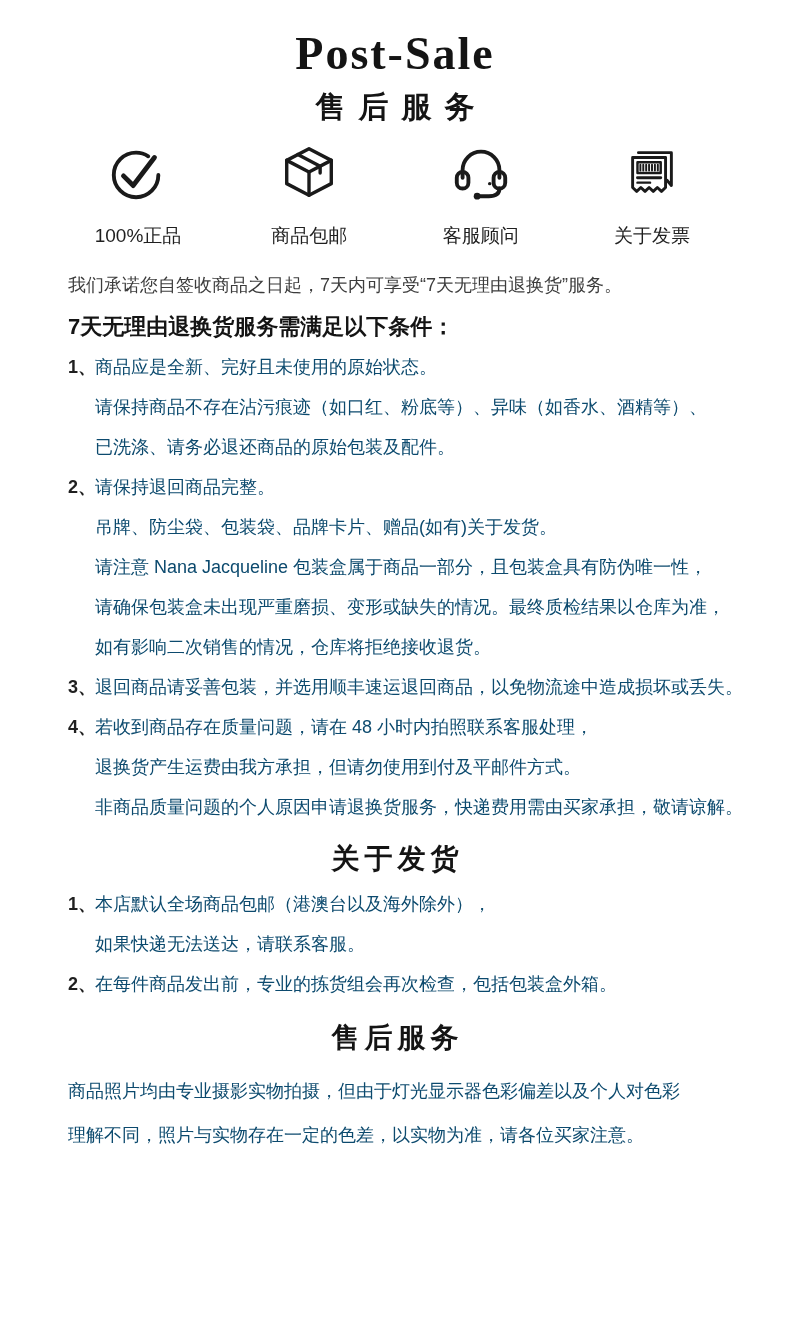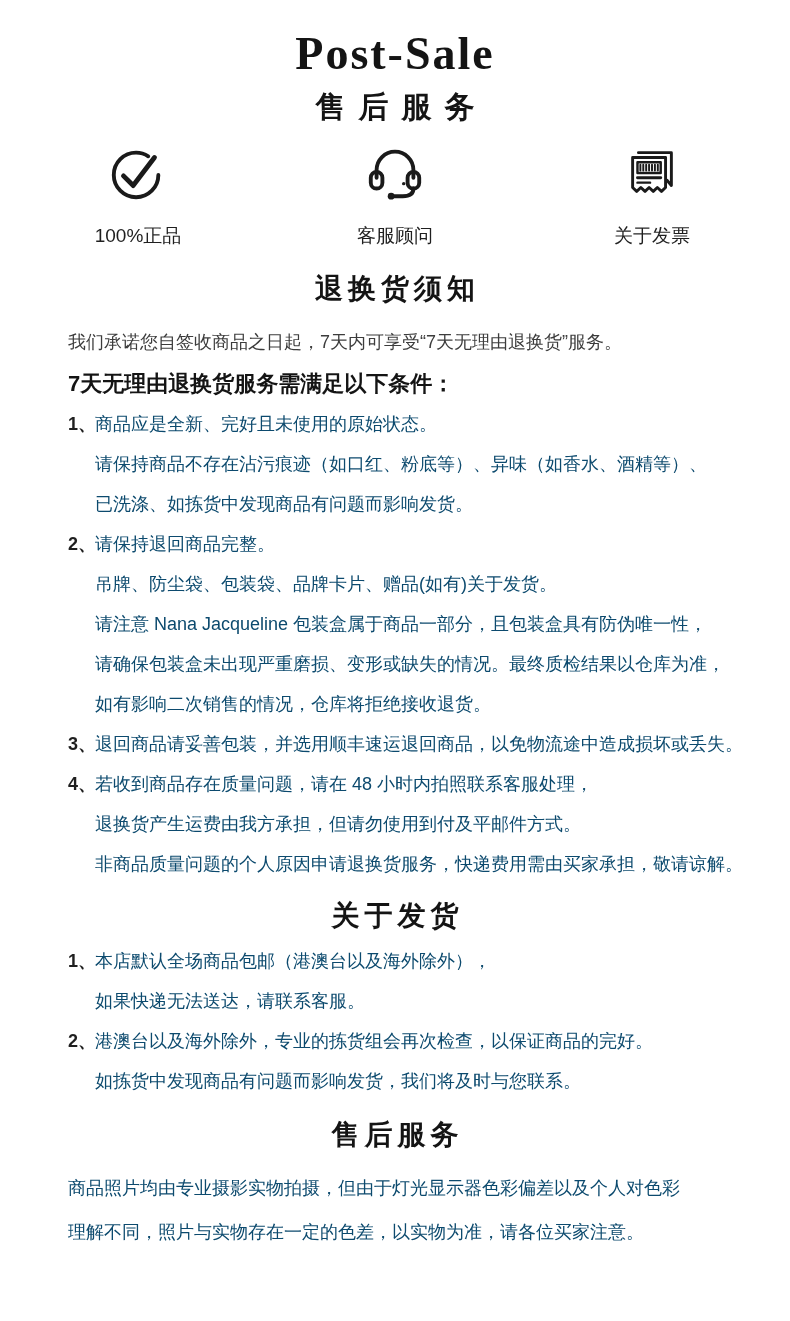--- a/index.html
+++ b/index.html
@@ -70,20 +70,31 @@
     <div class="feature">
       <span class="ficon">
         <svg viewBox="0 0 64 64">
           <circle class="ico" cx="30" cy="35" r="23" stroke-width="4" stroke-dasharray="121 24"></circle>
           <polyline class="ico" points="17,36 27,46 49,17" stroke-width="5"></polyline>
         </svg>
       </span>
       <span class="flabel">100%正品</span>
     </div>
 
+    <div class="feature">
+      <span class="ficon">
+        <svg viewBox="0 0 64 64">
+          <path class="ico" stroke-width="3.5" d="M32 8 L55 20 V44 L32 56 L9 44 V20 Z"></path>
+          <path class="ico" stroke-width="3.5" d="M9 20 L32 32 L55 20"></path>
+          <path class="ico" stroke-width="3.5" d="M32 32 V56"></path>
+          <path class="ico" stroke-width="3.5" d="M20.5 14 L43.5 26 V33"></path>
+        </svg>
+      </span>
+      <span class="flabel">商品包邮</span>
+    </div>
 
     <div class="feature">
       <span class="ficon">
         <svg viewBox="0 0 64 64">
           <path class="ico" stroke-width="4" d="M13 38 V30 C13 19.5 21.5 11 32 11 C42.5 11 51 19.5 51 30 V38"></path>
           <rect class="ico" stroke-width="4" x="7" y="32" width="12" height="17" rx="6"></rect>
           <rect class="ico" stroke-width="4" x="45" y="32" width="12" height="17" rx="6"></rect>
           <path class="ico" stroke-width="4" d="M51 49 C51 55 46 57 40 57 H30"></path>
           <circle cx="28" cy="57" r="3.5" fill="#1a1a1a"></circle>
           <circle cx="41" cy="44" r="1.8" fill="#1a1a1a"></circle>
@@ -101,35 +112,34 @@
           <path class="ico" stroke-width="2" d="M20 24.5 V30.5 M23 24.5 V30.5 M26 24.5 V30.5 M29 24.5 V30.5 M32 24.5 V30.5 M35 24.5 V30.5 M38 24.5 V30.5"></path>
           <path class="ico" stroke-width="3" d="M17 38 H41"></path>
           <path class="ico" stroke-width="2.5" d="M17 43 H30"></path>
         </svg>
       </span>
       <span class="flabel">关于发票</span>
     </div>
 
   </div>
 
-  <h3 class="section-heading h-returns">退换货须知</h3>
 
   <p class="intro">我们承诺您自签收商品之日起，7天内可享受“7天无理由退换货”服务。</p>
 
   <p class="cond-title">7天无理由退换货服务需满足以下条件：</p>
 
   <ol class="num-list">
 
   <li class="num-item">
         <span class="num">1、</span>
         <div class="lines">
 
         <div class="line">商品应是全新、完好且未使用的原始状态。</div>
           <div class="line">请保持商品不存在沾污痕迹（如口红、粉底等）、异味（如香水、酒精等）、</div>
-          <div class="line">已洗涤、如拣货中发现商品有问题而影响发货。</div>
+          <div class="line">已洗涤、请务必退还商品的原始包装及配件。</div>
         </div>
       </li>
       <li class="num-item">
         <span class="num">2、</span>
         <div class="lines">
 
         <div class="line">请保持退回商品完整。</div>
           <div class="line">吊牌、防尘袋、包装袋、品牌卡片、赠品(如有)关于发货。</div>
           <div class="line">请注意 Nana Jacqueline 包装盒属于商品一部分，且包装盒具有防伪唯一性，</div>
           <div class="line">请确保包装盒未出现严重磨损、变形或缺失的情况。最终质检结果以仓库为准，</div>
@@ -163,22 +173,21 @@
         <div class="lines">
 
         <div class="line">本店默认全场商品包邮（港澳台以及海外除外），</div>
           <div class="line">如果快递无法送达，请联系客服。</div>
         </div>
       </li>
       <li class="num-item">
         <span class="num">2、</span>
         <div class="lines">
 
-        <div class="line">港澳台以及海外除外，专业的拣货组会再次检查，以保证商品的完好。</div>
-          <div class="line">如拣货中发现商品有问题而影响发货，我们将及时与您联系。</div>
+        <div class="line">在每件商品发出前，专业的拣货组会再次检查，包括包装盒外箱。</div>
         </div>
       </li>
     </ol>
 
   <h3 class="section-heading h-color">售后服务</h3>
 
   <div class="color-para">
 
   <div class="line">商品照片均由专业摄影实物拍摄，但由于灯光显示器色彩偏差以及个人对色彩</div>
       <div class="line">理解不同，照片与实物存在一定的色差，以实物为准，请各位买家注意。</div>

